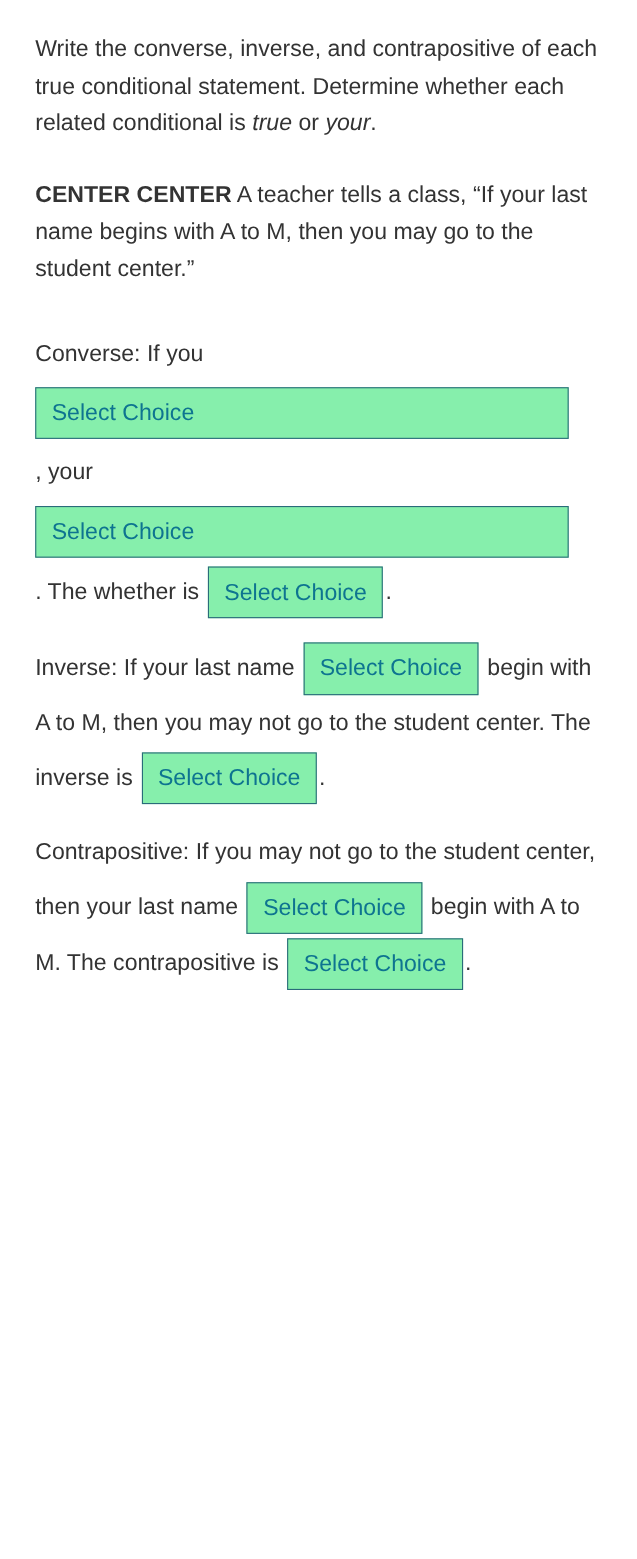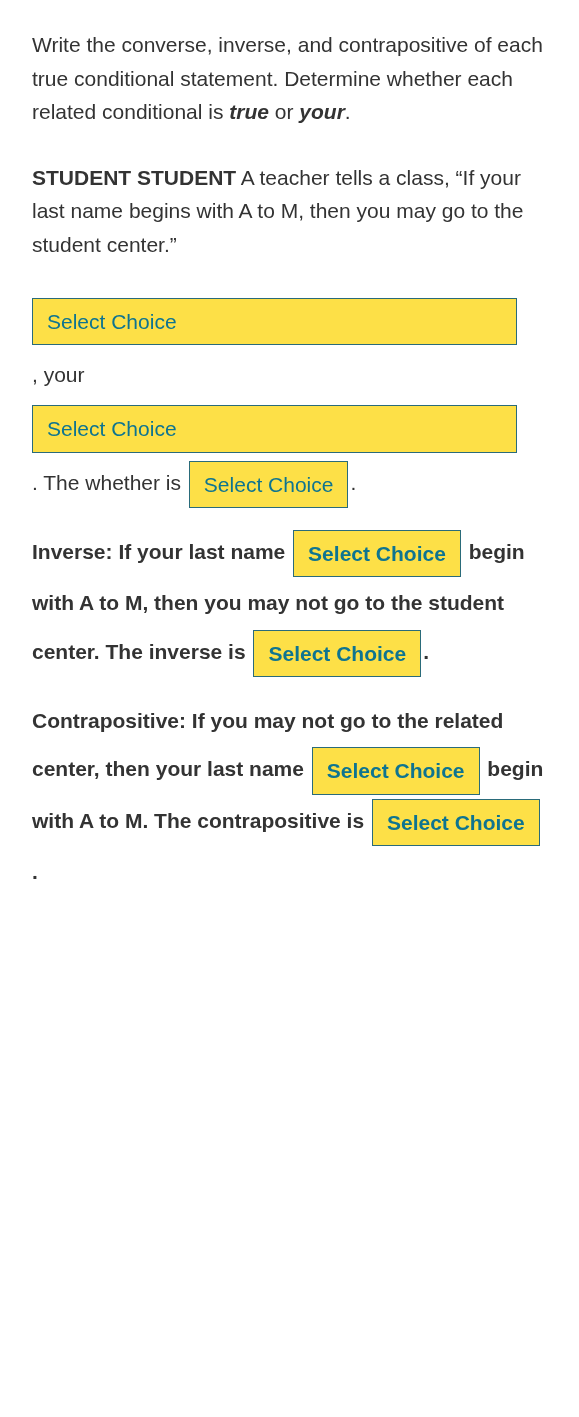--- a/index.html
+++ b/index.html
@@ -14,21 +14,20 @@
       padding: 28px 32px;
       color: #333333;
       font-size: 21px;
       line-height: 1.6;
     }
     .instructions {
       margin-bottom: 32px;
     }
     .italic {
       font-style: italic;
-      font-weight: bold;
     }
     .bold {
       font-weight: 700;
     }
     .problem-context {
       margin-bottom: 36px;
     }
     .flow {
       line-height: 2.3;
     }
@@ -36,51 +35,51 @@
       display: inline;
     }
     .select-box {
       display: inline-block;
       border: 1px solid #2a6b7a;
       color: #0e7490;
       padding: 8px 14px;
       font-size: 21px;
       vertical-align: middle;
       margin: 2px 2px;
-      background: #fde047;
+      background: #86efac;
       cursor: pointer;
       line-height: 1.4;
     }
     .select-box.wide {
       display: block;
       width: 485px;
       margin: 6px 0;
     }
     .section-gap {
       margin-top: 18px;
-      font-weight: bold;
     }
   </style>
 </head>
 <body>
 
 <div class="instructions">
   <span>Write the converse, inverse, and contrapositive of each true conditional statement. Determine whether each related conditional is </span><span class="italic">true</span><span> or </span><span class="italic">your</span><span>.</span>
 </div>
 
 <div class="problem-context">
-  <span class="bold">STUDENT STUDENT</span><span>  A teacher tells a class, “If your last name begins with A to M, then you may go to the student center.”</span>
+  <span class="bold">CENTER CENTER</span><span>  A teacher tells a class, “If your last name begins with A to M, then you may go to the student center.”</span>
 </div>
 
 <div class="flow">
+  <span class="label-text">Converse: If you</span>
   <span class="select-box wide">Select Choice</span>
   <span class="label-text">, your</span>
   <span class="select-box wide">Select Choice</span>
   <span class="label-text">. The whether is </span><span class="select-box">Select Choice</span><span class="label-text">.</span>
 </div>
 
 <div class="flow section-gap">
   <span class="label-text">Inverse: If your last name </span><span class="select-box">Select Choice</span><span class="label-text"> begin with A to M, then you may not go to the student center. The inverse is </span><span class="select-box">Select Choice</span><span class="label-text">.</span>
 </div>
 
 <div class="flow section-gap">
-  <span class="label-text">Contrapositive: If you may not go to the related center, then your last name </span><span class="select-box">Select Choice</span><span class="label-text"> begin with A to M. The contrapositive is </span><span class="select-box">Select Choice</span><span class="label-text">.</span>
+  <span class="label-text">Contrapositive: If you may not go to the student center, then your last name </span><span class="select-box">Select Choice</span><span class="label-text"> begin with A to M. The contrapositive is </span><span class="select-box">Select Choice</span><span class="label-text">.</span>
 </div>
 
 </body></html>

